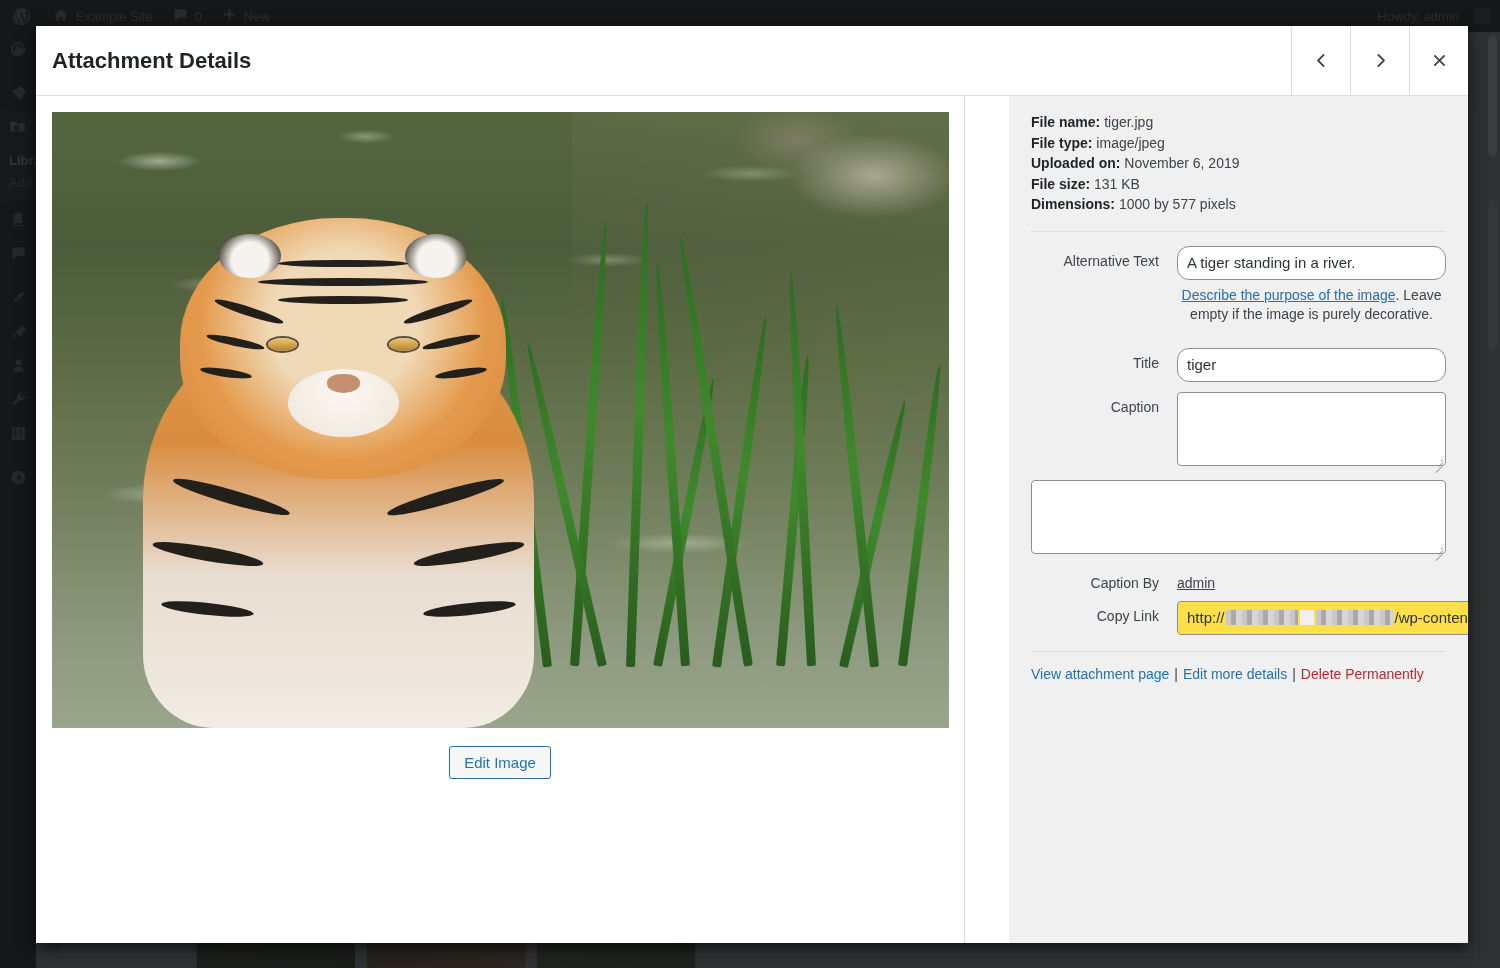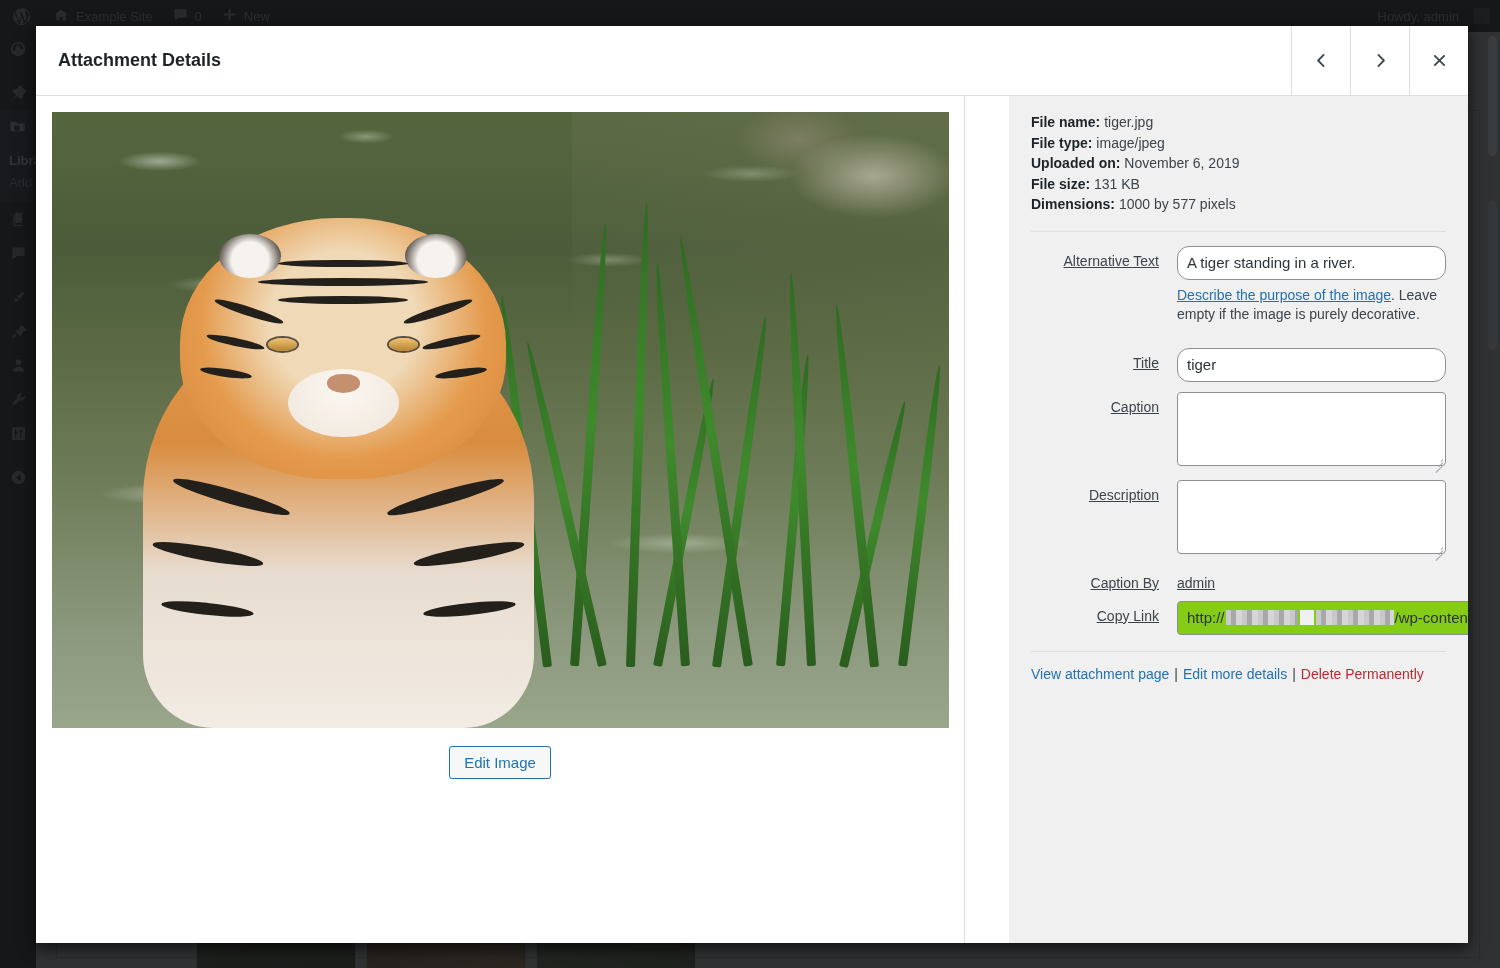--- a/index.html
+++ b/index.html
@@ -86,22 +86,22 @@
     position: absolute; left: 36px; top: 26px; width: 1432px; height: 917px;
     background: #fff; z-index: 30;
     box-shadow: 0 5px 15px rgba(0,0,0,0.7);
     display: flex; flex-direction: column;
   }
   #modal-header {
     height: 70px; flex: 0 0 70px; border-bottom: 1px solid #ddd;
     display: flex; align-items: stretch; background: #fff;
   }
   #modal-title {
-    flex: 1; display: flex; align-items: center; padding-left: 22px;
-    font-size: 18px; font-weight: bold; color: #1d2327;
+    flex: 1; display: flex; align-items: center; padding-left: 16px;
+    font-size: 22px; font-weight: bold; color: #1d2327;
   }
   .hdr-btn {
     width: 59px; border-left: 1px solid #ddd;
     display: flex; align-items: center; justify-content: center;
     color: #3c434a; background: #fff;
   }
   .hdr-btn svg { display: block; }
 
   #modal-body { flex: 1; display: flex; min-height: 0; }
 
@@ -124,21 +124,21 @@
   #info-pane {
     flex: 1; background: #f0f0f1; padding: 16px 22px; overflow: hidden; margin-left: 44px;
   }
   .meta-line { font-size: 14px; color: #3c434a; line-height: 20.5px; }
   .meta-line b { color: #1d2327; }
   .hr { border-top: 1px solid #ddd; margin: 16px 0 14px 0; }
 
   .field-row { display: flex; margin-bottom: 10px; }
   .field-label {
     width: 146px; flex: 0 0 146px; text-align: right; padding-right: 18px;
-    font-size: 14px; color: #3c434a; padding-top: 7px; text-decoration: underline;
+    font-size: 14px; color: #3c434a; padding-top: 7px;
   }
   .field-control { flex: 1; }
   .txt-input {
     width: 100%; height: 34px; padding: 5px 9px;
     font-size: 15px; color: #2c3338; background: #fff;
     border: 1px solid #8c8f94; border-radius: 12px;
     font-family: "Liberation Sans", sans-serif;
   }
   .txt-area {
     width: 100%; height: 74px; padding: 6px 9px; resize: none;
@@ -151,27 +151,27 @@
   .ta-grip {
     position: absolute; right: 3px; bottom: 3px; width: 11px; height: 11px;
     pointer-events: none;
   }
   .ta-grip i {
     position: absolute; right: 0; height: 1px; background: #9aa0a6;
     transform-origin: right center; transform: rotate(-45deg);
   }
   .helper {
     font-size: 14px; color: #3c434a; line-height: 19px;
-    margin: 6px 0 14px 0; max-width: 292px;
+    margin: 6px 0 14px 0; max-width: 292px; text-align: center;
   }
   .helper a { color: #2271b1; text-decoration: underline; }
   .static-val { font-size: 14px; color: #3c434a; padding-top: 7px; text-decoration: underline; }
 
   #copylink-input {
-    width: 100%; height: 34px; background: #84cc16;
+    width: 100%; height: 34px; background: #fde047;
     border: 1px solid #8c8f94; border-radius: 4px;
     display: flex; align-items: center; padding: 0 9px;
     font-size: 15px; color: #2c3338; overflow: hidden; white-space: nowrap;
   }
   .redact {
     display: inline-block; height: 15px; margin: 0 1px; vertical-align: -2px;
     background: repeating-linear-gradient(90deg,#c9c9c9 0 5px,#a8a8a8 5px 10px,#d6d6d6 10px 16px);
   }
 
   .actions { margin-top: 14px; font-size: 14px; color: #3c434a; }
@@ -472,21 +472,20 @@
           <textarea class="txt-area" style=""></textarea>
           <span class="ta-grip">
             <i style="bottom:1px;width:10px"></i>
               <i style="bottom:4px;width:6px"></i>
               <i style="bottom:7px;width:3px"></i>
           </span>
         </div>
       </div>
 
       <div class="field-row">
-        <div class="field-label">Description</div>
         <div class="field-control ta-wrap">
           <textarea class="txt-area" style=""></textarea>
           <span class="ta-grip">
             <i style="bottom:1px;width:10px"></i>
               <i style="bottom:4px;width:6px"></i>
               <i style="bottom:7px;width:3px"></i>
           </span>
         </div>
       </div>
 

